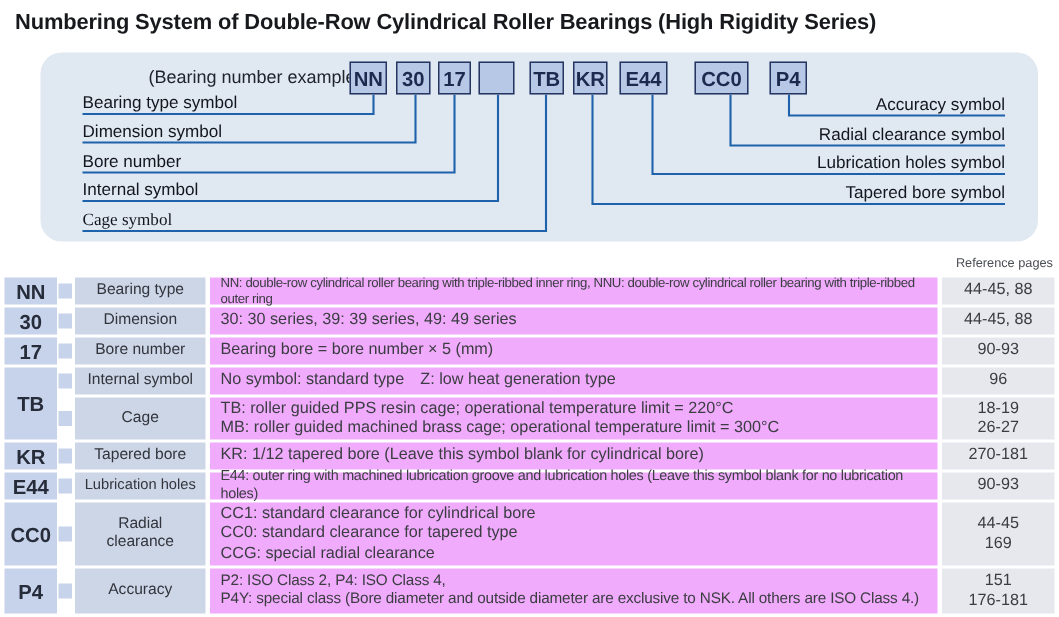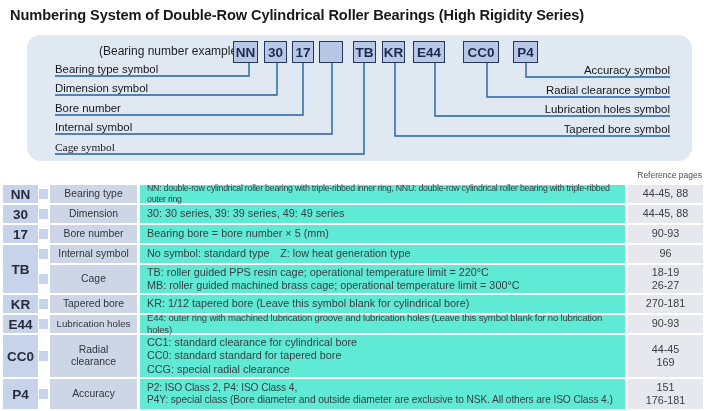--- a/index.html
+++ b/index.html
@@ -33,21 +33,21 @@
   .refhdr{right:4px;top:170px;font-size:8.5px;color:#4a4d53;}
   .cell{
     position:absolute;box-sizing:border-box;display:flex;
     align-items:center;justify-content:center;
   }
   .c1{left:3px;width:35px;background:#c6d3ea;font-size:13.5px;font-weight:bold;color:#272c3a;}
   .tab{left:39px;width:9px;height:10px;background:#c6d3ea;}
   .c2{left:50px;width:87px;background:#cdd6e6;font-size:10.4px;color:#32353d;
       text-align:center;white-space:pre-line;line-height:1.15;}
   .c2.sm2{font-size:9.8px;}
-  .c3{left:140px;width:485px;background:#5eead4;font-size:10.8px;color:#3b3d42;
+  .c3{left:140px;width:485px;background:#f0abfc;font-size:10.8px;color:#3b3d42;
       justify-content:flex-start;padding-left:7px;white-space:pre-line;line-height:1.22;}
   .c3.xs{font-size:8.8px;letter-spacing:-0.25px;}
   .c3.sm{font-size:9.6px;letter-spacing:-0.2px;}
   .c3.md{font-size:10.2px;letter-spacing:-0.1px;}
   .c4{left:628px;width:75px;background:#e6e8ed;font-size:10.8px;color:#3b3d42;
       text-align:center;white-space:pre-line;line-height:1.25;}
 </style>
 </head>
 <body>
 
@@ -126,21 +126,21 @@
 <div class="cell tab" style="top:319px;"></div>
 <div class="cell c2 sm2" style="top:315px;height:18px;">Lubrication holes</div>
 <div class="cell c3 sm" style="top:315px;height:18px;">E44: outer ring with machined lubrication groove and lubrication holes (Leave this symbol blank for no lubrication holes)</div>
 <div class="cell c4" style="top:315px;height:18px;">90-93</div>
 
 <div class="cell c1" style="top:335px;height:42px;">CC0</div>
 <div class="cell tab" style="top:351px;"></div>
 <div class="cell c2" style="top:335px;height:42px;">Radial
 clearance</div>
 <div class="cell c3" style="top:335px;height:42px;">CC1: standard clearance for cylindrical bore
-CC0: standard standard for tapered bore
+CC0: standard clearance for tapered type
 CCG: special radial clearance</div>
 <div class="cell c4" style="top:335px;height:42px;">44-45
 169</div>
 
 <div class="cell c1" style="top:379px;height:30px;">P4</div>
 <div class="cell tab" style="top:389px;"></div>
 <div class="cell c2" style="top:379px;height:30px;">Accuracy</div>
 <div class="cell c3 md" style="top:379px;height:30px;">P2: ISO Class 2, P4: ISO Class 4,
 P4Y: special class (Bore diameter and outside diameter are exclusive to NSK. All others are ISO Class 4.)</div>
 <div class="cell c4" style="top:379px;height:30px;">151

